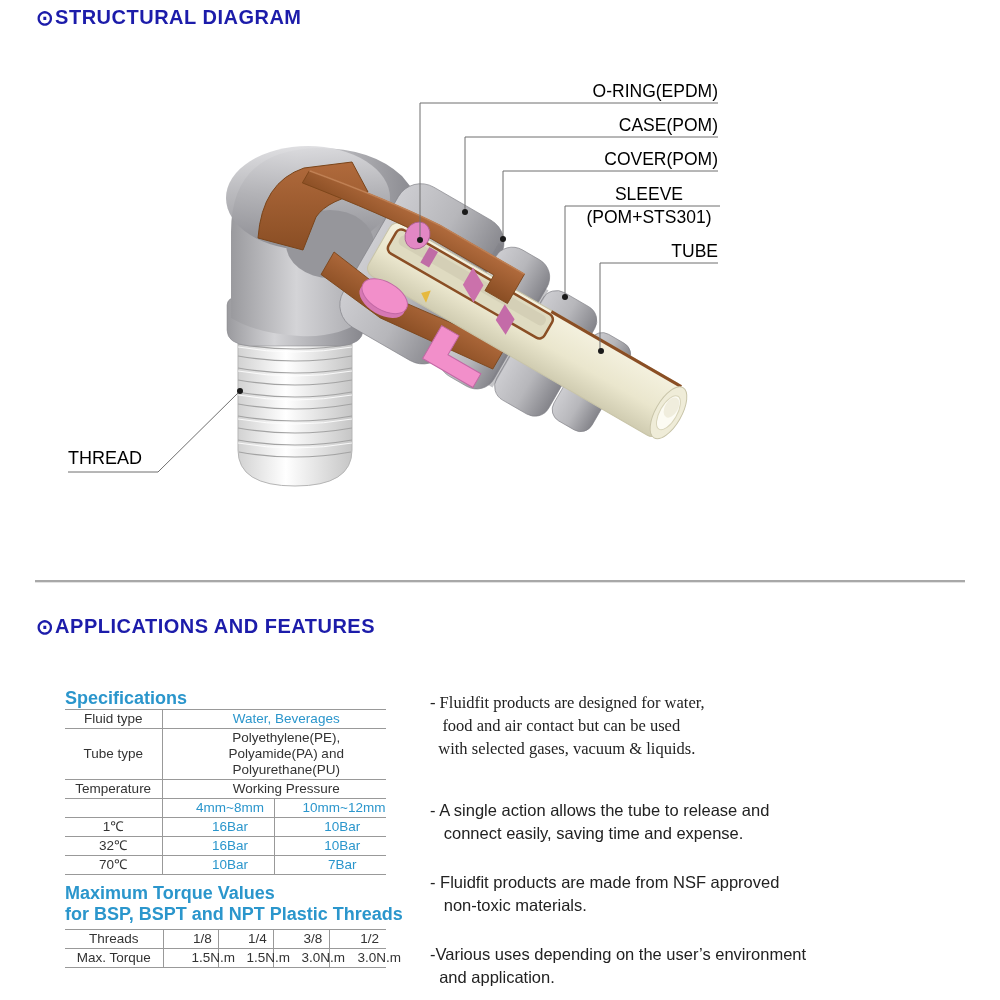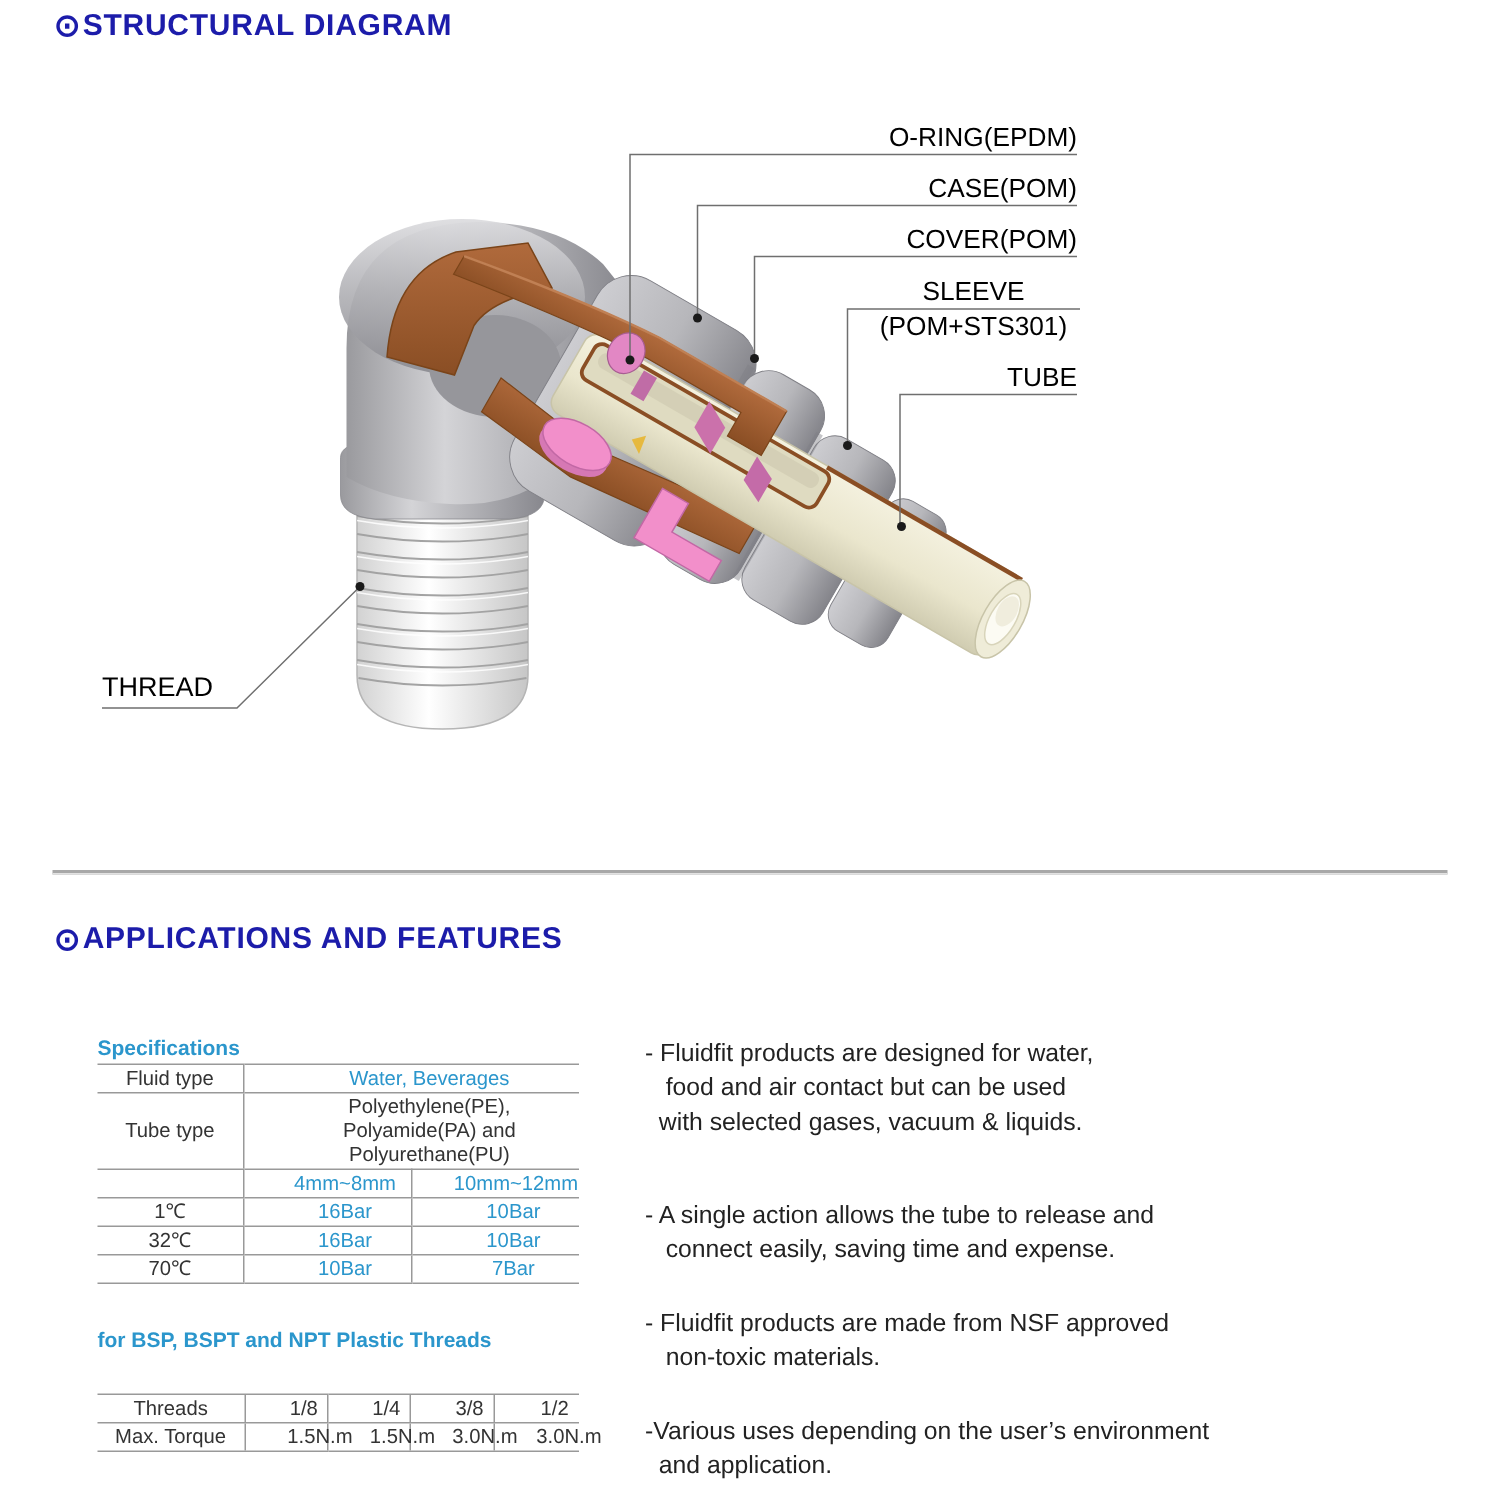--- a/index.html
+++ b/index.html
@@ -15,35 +15,35 @@
   .dlabel{position:absolute;font-size:17.5px;color:#000000;white-space:nowrap;letter-spacing:0;}
   #label-oring{right:282px;top:81px;}
   #label-case{right:282px;top:115px;}
   #label-cover{right:282px;top:149px;text-align:center;}
   #label-sleeve{right:282px;top:183px;width:138px;text-align:center;line-height:23px;}
   #label-tube{right:282px;top:241px;}
   #label-thread{left:68px;top:448px;font-size:18px;}
 
   .divider{position:absolute;left:35px;top:580px;width:930px;height:2px;background:#a8a8a8;border-bottom:1px solid #e2e2e2;}
 
-  .subhead{position:absolute;color:#2b96cc;font-weight:bold;font-size:14px;line-height:21px;}
+  .subhead{position:absolute;color:#2b96cc;font-weight:bold;font-size:18px;line-height:21px;}
   #spec-title{left:65px;top:688px;}
   #torque-title{left:65px;top:883px;}
 
   table.datatable{position:absolute;border-collapse:collapse;font-size:13.5px;color:#333;table-layout:fixed;}
   table.datatable td{border-top:1px solid #999;border-bottom:1px solid #999;padding:1px 4px;text-align:center;vertical-align:middle;line-height:16px;}
   table.datatable td + td{border-left:1px solid #999;padding-left:28px;}
   td.blue{color:#2b96cc;}
   td.lefty{text-align:left;padding-left:8px;}
 
   #spec-table{left:65px;top:709px;width:321px;}
   #torque-table{left:65px;top:929px;width:321px;}
 
   .features{position:absolute;left:430px;width:550px;font-size:16.5px;color:#222;line-height:23px;white-space:pre-wrap;}
-  #feature-1{top:691px;}
+  #feature-1{top:691px;font-family:Liberation Serif, serif;}
   #feature-2{top:799px;}
   #feature-3{top:871px;}
   #feature-4{top:943px;}
 </style>
 </head>
 <body>
 
 <div class="section-header" id="header-structural">
   <span class="bullseye">⊙</span>
   <span>STRUCTURAL DIAGRAM</span>
@@ -197,20 +197,24 @@
   <tbody>
       <tr>
     <td>Fluid type</td>
     <td class="blue lefty" colspan="2">Water, Beverages</td>
   </tr>
   <tr>
     <td>Tube type</td>
     <td class="lefty" colspan="2">Polyethylene(PE), Polyamide(PA) and Polyurethane(PU)</td>
   </tr>
   <tr>
+    <td>Temperature</td>
+    <td colspan="2">Working Pressure</td>
+  </tr>
+  <tr>
     <td></td>
     <td class="blue">4mm~8mm</td>
     <td class="blue">10mm~12mm</td>
   </tr>
   <tr>
     <td>1℃</td>
     <td class="blue">16Bar</td>
     <td class="blue">10Bar</td>
   </tr>
   <tr>
@@ -220,20 +224,21 @@
   </tr>
   <tr>
     <td>70℃</td>
     <td class="blue">10Bar</td>
     <td class="blue">7Bar</td>
   </tr>
 </tbody>
   </table>
 
 <div class="subhead" id="torque-title">
+  <div>Maximum Torque Values</div>
   <div>for BSP, BSPT and NPT Plastic Threads</div>
 </div>
 
 <table class="datatable" id="torque-table">
   <colgroup>
       <col style="width:98px">
       <col style="width:55px">
       <col style="width:55px">
       <col style="width:56px">
       <col style="width:57px">

